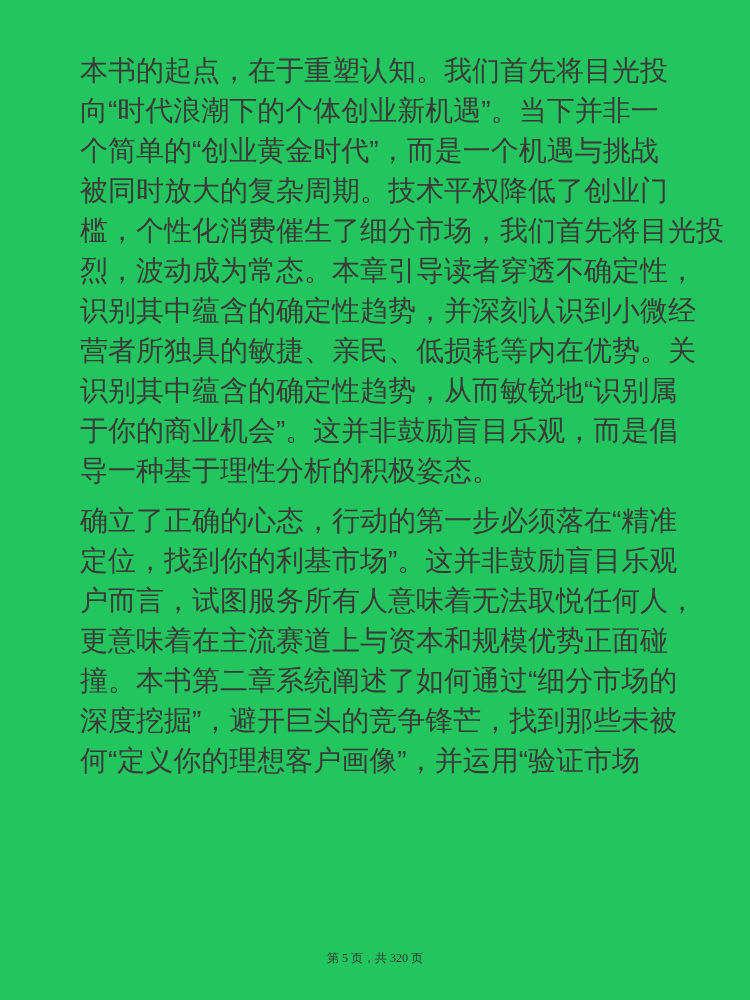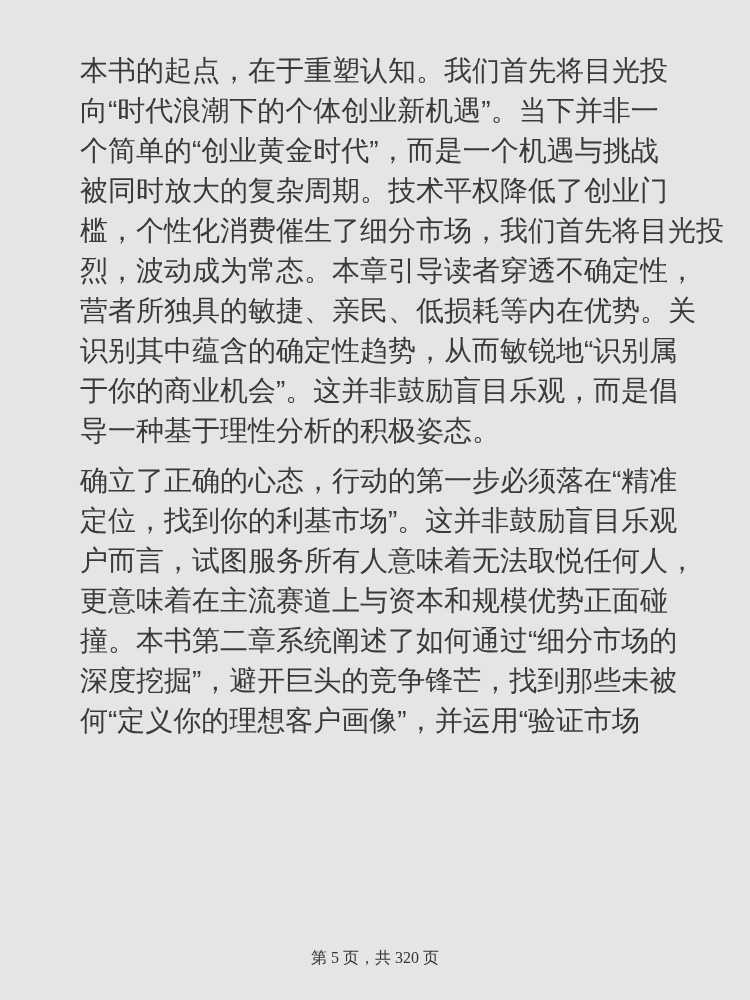--- a/index.html
+++ b/index.html
@@ -4,21 +4,21 @@
 <style>
   html, body {
     margin: 0;
     padding: 0;
     background: #ffffff;
   }
   .page {
     position: relative;
     width: 750px;
     height: 1000px;
-    background: #e5e5e5;
+    background: #22c55e;
     overflow: hidden;
     font-family: "Liberation Sans", "DejaVu Sans", sans-serif;
   }
   .content {
     position: absolute;
     left: 80px;
     top: 51px;
     width: 596px;
   }
   .paragraph {
@@ -33,37 +33,38 @@
     letter-spacing: 0px;
     text-align: left;
   }
   .footer {
     position: absolute;
     top: 949px;
     left: 0;
     width: 750px;
     text-align: center;
     font-family: "Liberation Serif", "DejaVu Serif", serif;
-    font-size: 16px;
+    font-size: 12px;
     line-height: 18px;
     color: #333333;
   }
 </style>
 </head>
 <body>
 
 <div class="page">
   <div class="content">
     <div class="paragraph">
         <div class="text-line">本书的起点，在于重塑认知。我们首先将目光投</div>
         <div class="text-line">向“时代浪潮下的个体创业新机遇”。当下并非一</div>
         <div class="text-line">个简单的“创业黄金时代”，而是一个机遇与挑战</div>
         <div class="text-line">被同时放大的复杂周期。技术平权降低了创业门</div>
         <div class="text-line">槛，个性化消费催生了细分市场，我们首先将目光投</div>
         <div class="text-line">烈，波动成为常态。本章引导读者穿透不确定性，</div>
+        <div class="text-line">识别其中蕴含的确定性趋势，并深刻认识到小微经</div>
         <div class="text-line">营者所独具的敏捷、亲民、低损耗等内在优势。关</div>
         <div class="text-line">识别其中蕴含的确定性趋势，从而敏锐地“识别属</div>
         <div class="text-line">于你的商业机会”。这并非鼓励盲目乐观，而是倡</div>
         <div class="text-line">导一种基于理性分析的积极姿态。</div>
       </div>
     <div class="paragraph">
         <div class="text-line">确立了正确的心态，行动的第一步必须落在“精准</div>
         <div class="text-line">定位，找到你的利基市场”。这并非鼓励盲目乐观</div>
         <div class="text-line">户而言，试图服务所有人意味着无法取悦任何人，</div>
         <div class="text-line">更意味着在主流赛道上与资本和规模优势正面碰</div>

